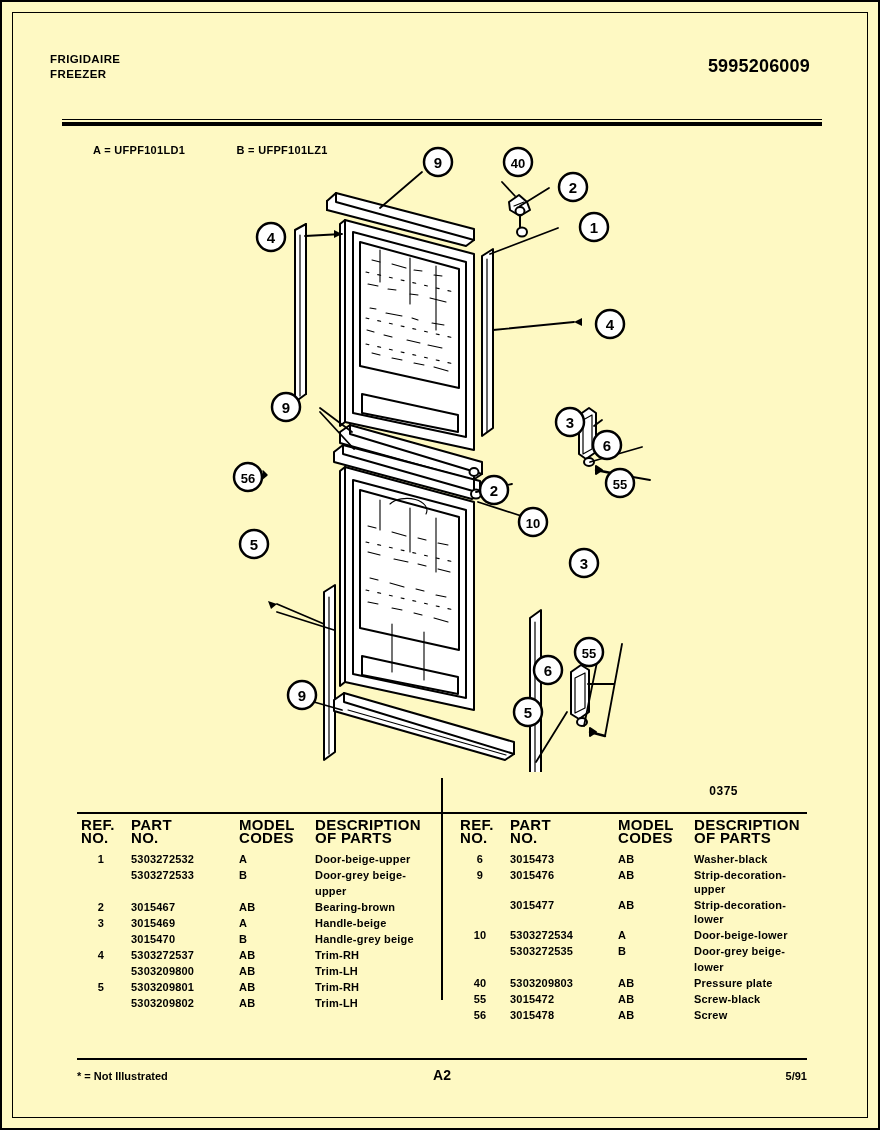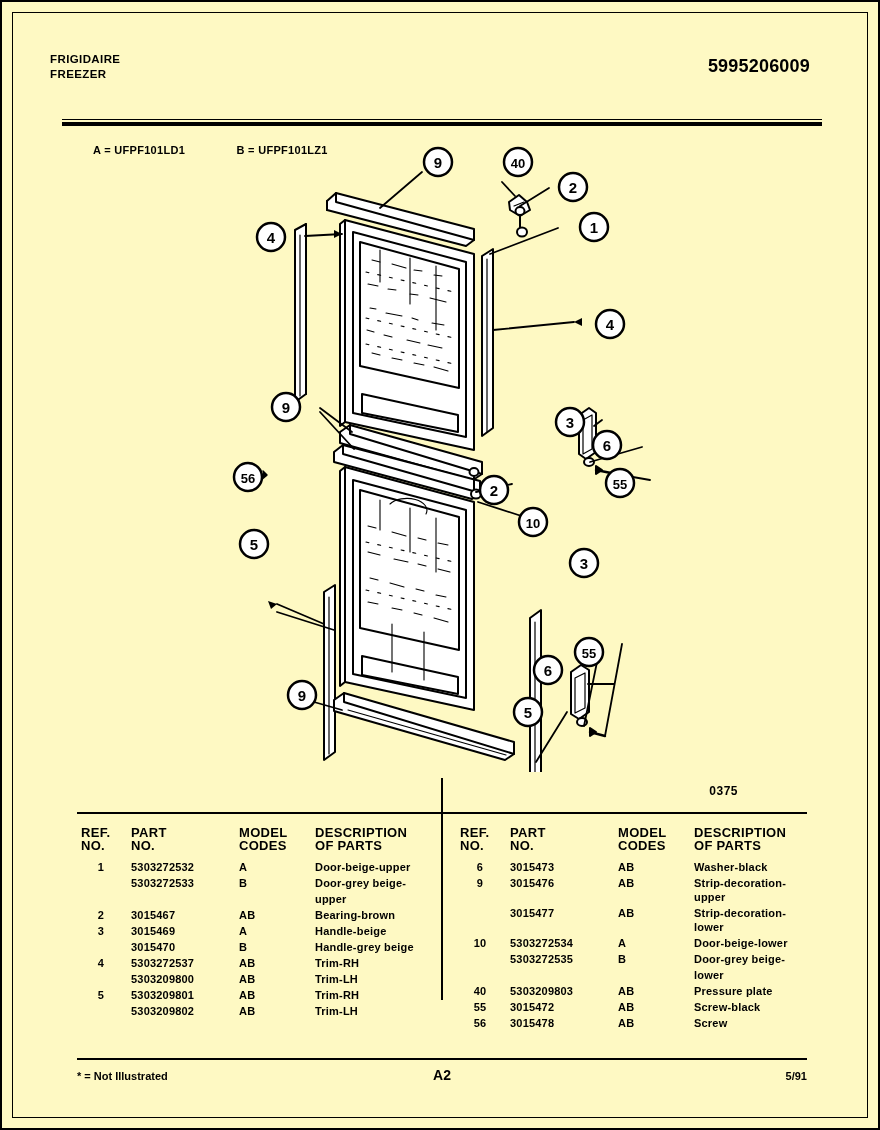--- a/index.html
+++ b/index.html
@@ -162,23 +162,23 @@
   table.parts {
     border-collapse: collapse;
     width: 100%;
     font-size: 11px;
     font-weight: bold;
     letter-spacing: 0.2px;
   }
   table.parts th {
     text-align: left;
     vertical-align: top;
-    font-size: 13px;
-    font-weight: bold;
-    padding: 12px 0 7px 0;
+    font-size: 15px;
+    font-weight: bold;
+    padding: 4px 0 7px 0;
     letter-spacing: 0.3px;
     line-height: 13px;
     white-space: pre-line;
   }
   table.parts td {
     vertical-align: top;
     padding: 1px 0;
     line-height: 14px;
     font-weight: bold;
   }

